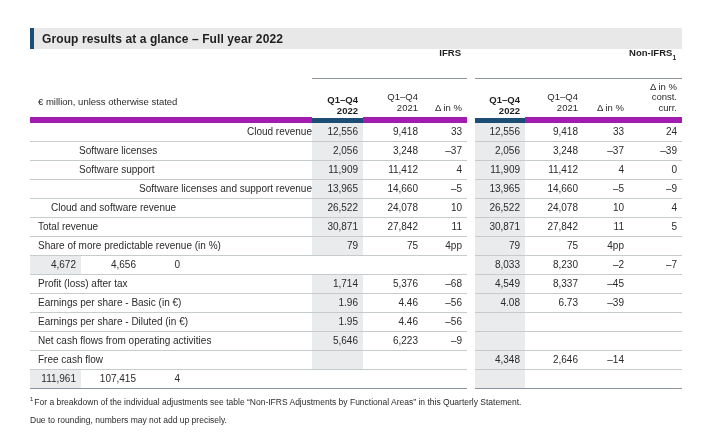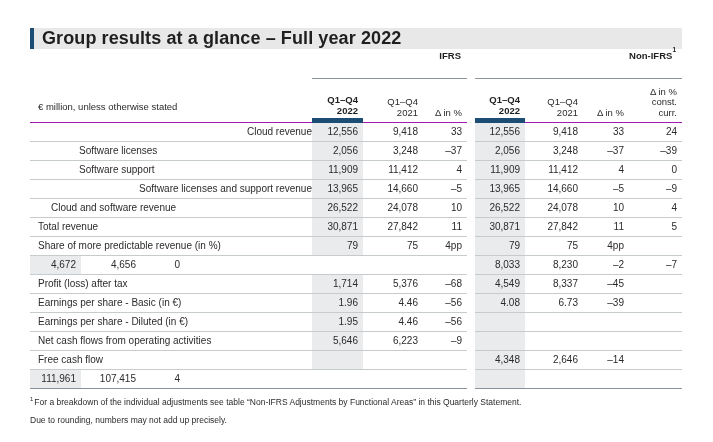--- a/index.html
+++ b/index.html
@@ -5,38 +5,38 @@
   html,body { margin:0; padding:0; background:#ffffff; }
   .page {
     position:relative; width:713px; height:442px; background:#ffffff;
     font-family:"Liberation Sans", sans-serif; color:#2b2b2b; overflow:hidden;
   }
   .content { position:absolute; left:30px; top:28px; width:652px; }
 
   
   .title-strip { display:flex; align-items:center; height:21px; background:#e8e8e8; }
   .accent-bar { width:4px; height:21px; background:#1c4d74; flex:none; }
-  .page-title { margin:0 0 0 8px; font-size:18px; font-weight:bold; color:#1f1f1f; letter-spacing:.1px; }
+  .page-title { margin:0 0 0 8px; font-size:12px; font-weight:bold; color:#1f1f1f; letter-spacing:.1px; }
 
   
   .group-row { display:flex; height:29px; margin-top:1px; }
   .gspacer { width:282px; flex:none; }
   .gblock {
-    flex:none; display:flex; align-items:flex-start; justify-content:flex-end;
+    flex:none; display:flex; align-items:flex-end; justify-content:flex-end;
     border-bottom:1px solid #8d949a; font-size:9.5px; font-weight:bold;
-    padding-bottom:1px; padding-right:6px; box-sizing:border-box; color:#1f1f1f;
+    padding-bottom:20px; padding-right:6px; box-sizing:border-box; color:#1f1f1f;
   }
   .gblock sup { font-size:6.5px; line-height:0; }
   .g-ifrs { width:155px; }
   .g-non  { width:207px; }
   .gapcell { width:8px; flex:none; }
 
   
   .header-row { display:flex; height:44px; }
-  .hcell { box-sizing:border-box; border-bottom:1px solid #a21caf; font-size:9.5px; }
+  .hcell { box-sizing:border-box; border-bottom:6px solid #a21caf; font-size:9.5px; }
   .hlabel { width:282px; flex:none; display:flex; align-items:flex-end; padding:0 0 10px 8px; color:#2b2b2b; }
   .hnum {
     flex:none; display:flex; flex-direction:column; justify-content:flex-end; align-items:flex-end;
     padding:0 5px 4px 0; line-height:10.5px; text-align:right; color:#2b2b2b;
   }
   .hnum.bold { font-weight:bold; color:#1f1f1f; }
   .hnum.blue { border-bottom:5px solid #1c4d74; padding-bottom:2px; }
   .hgap { border-bottom:none; }
   .c1 { width:51px; } .c2 { width:60px; } .c3 { width:44px; }
   .c4 { width:50px; } .c5 { width:58px; } .c6 { width:46px; } .c7 { width:53px; }

